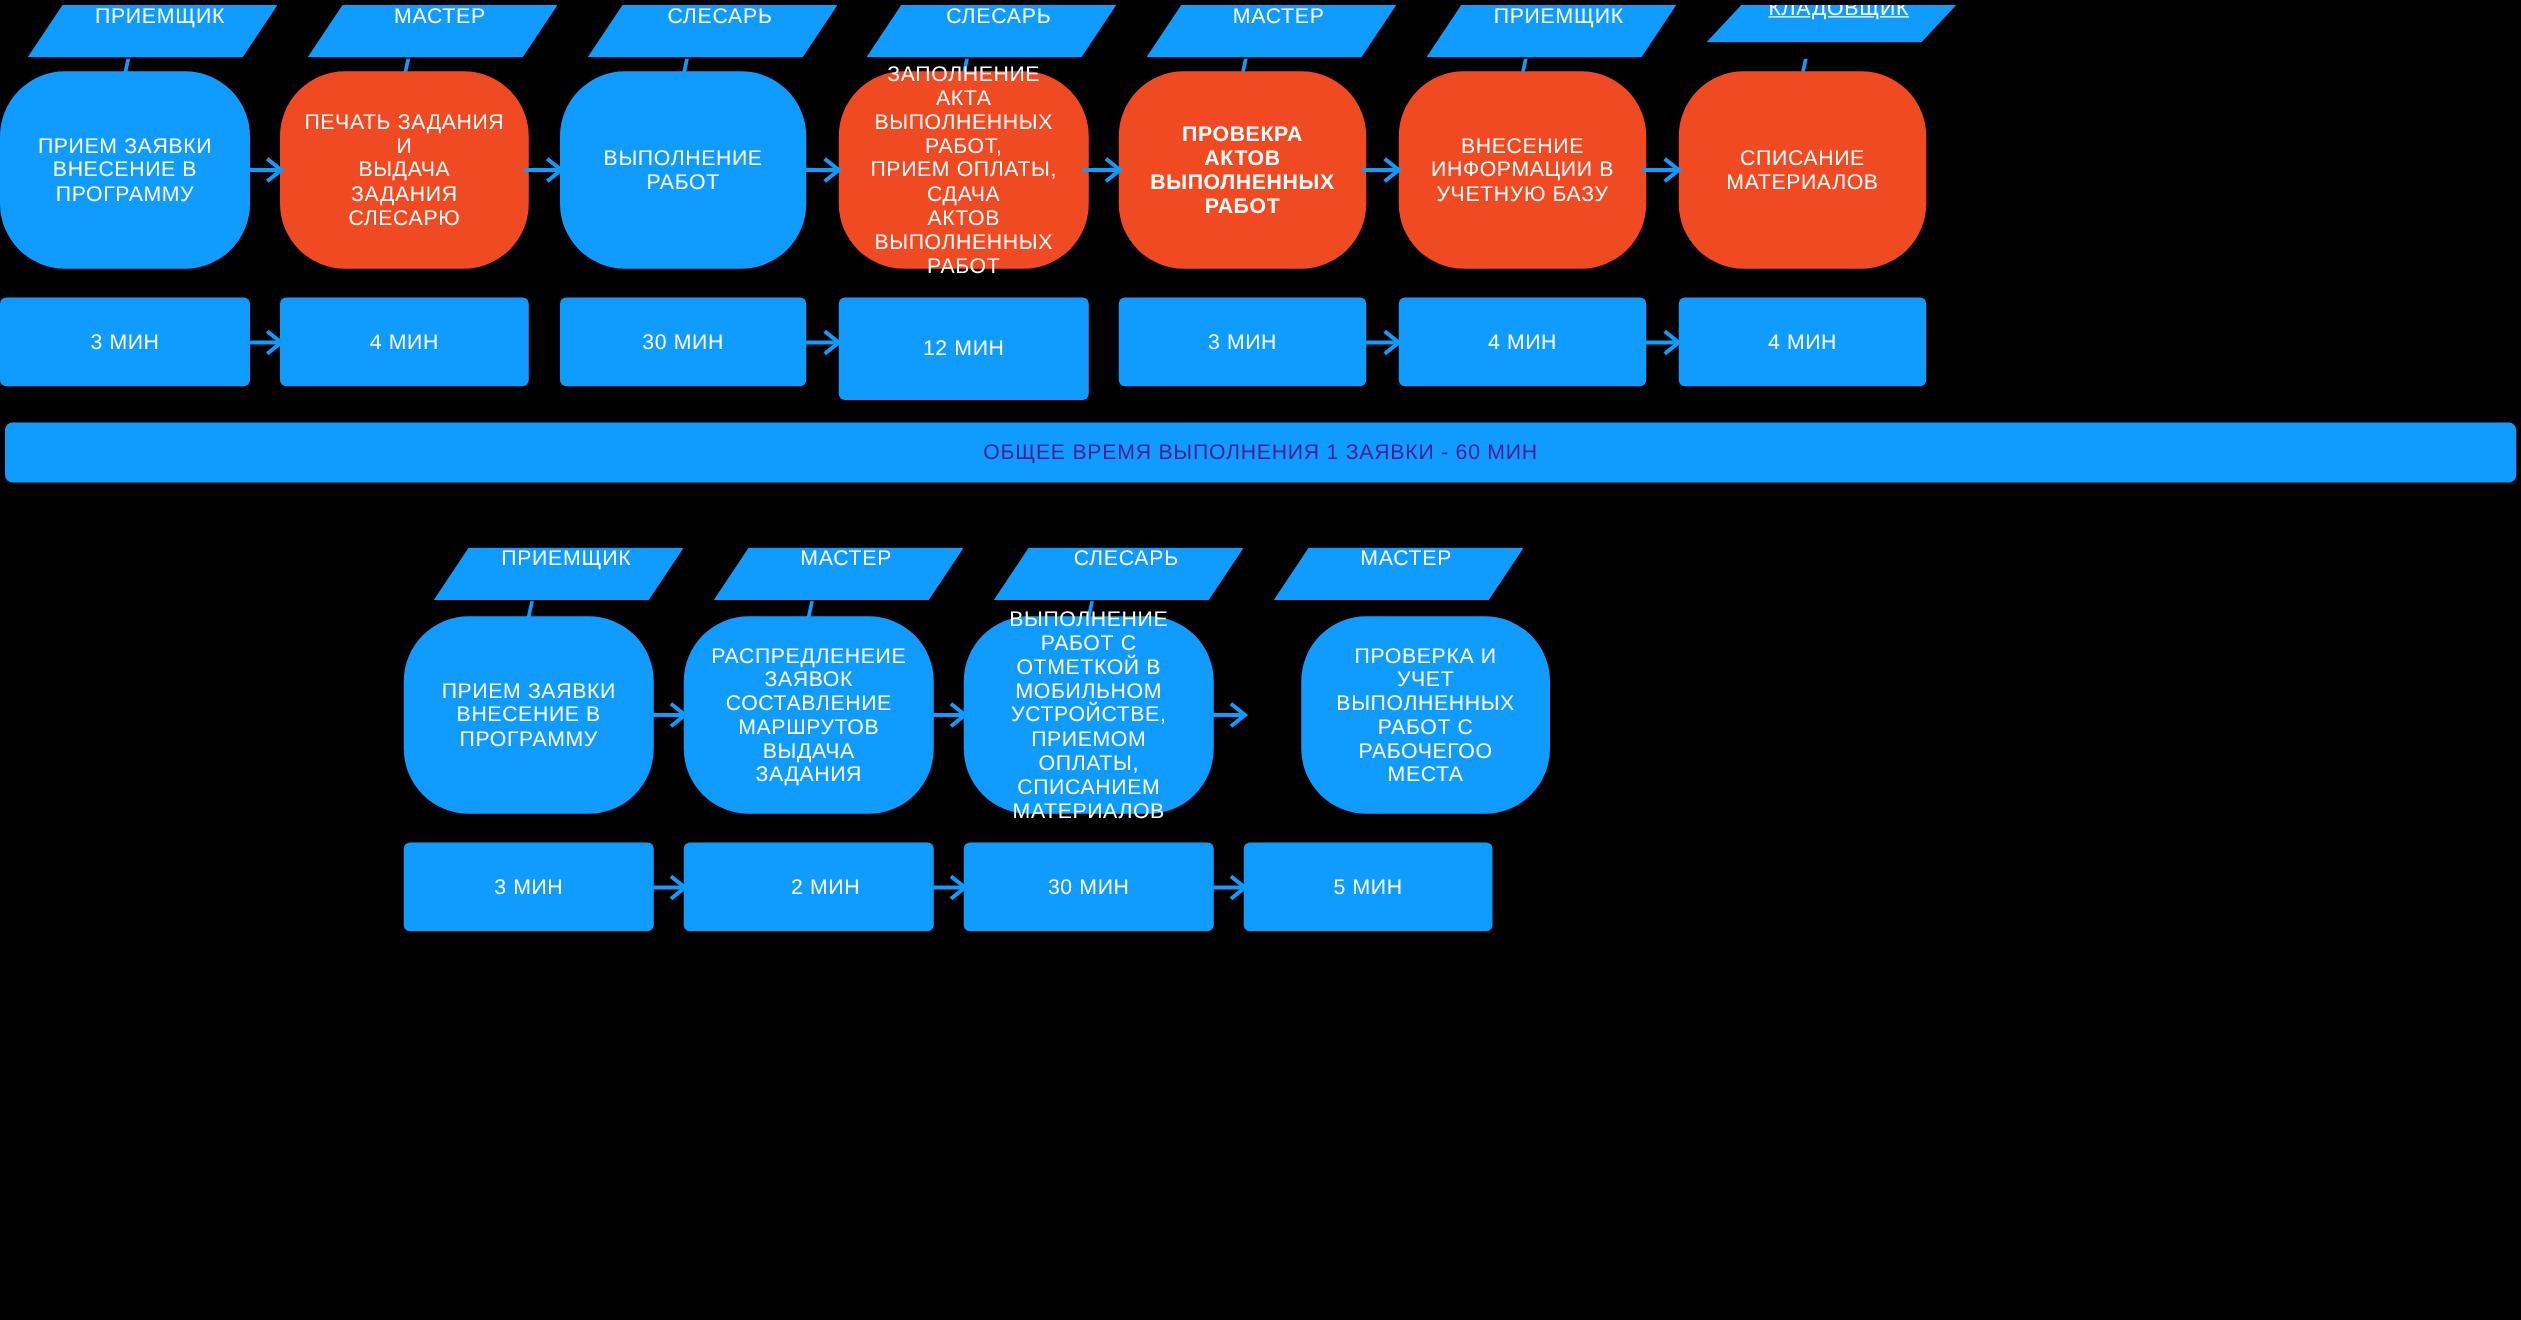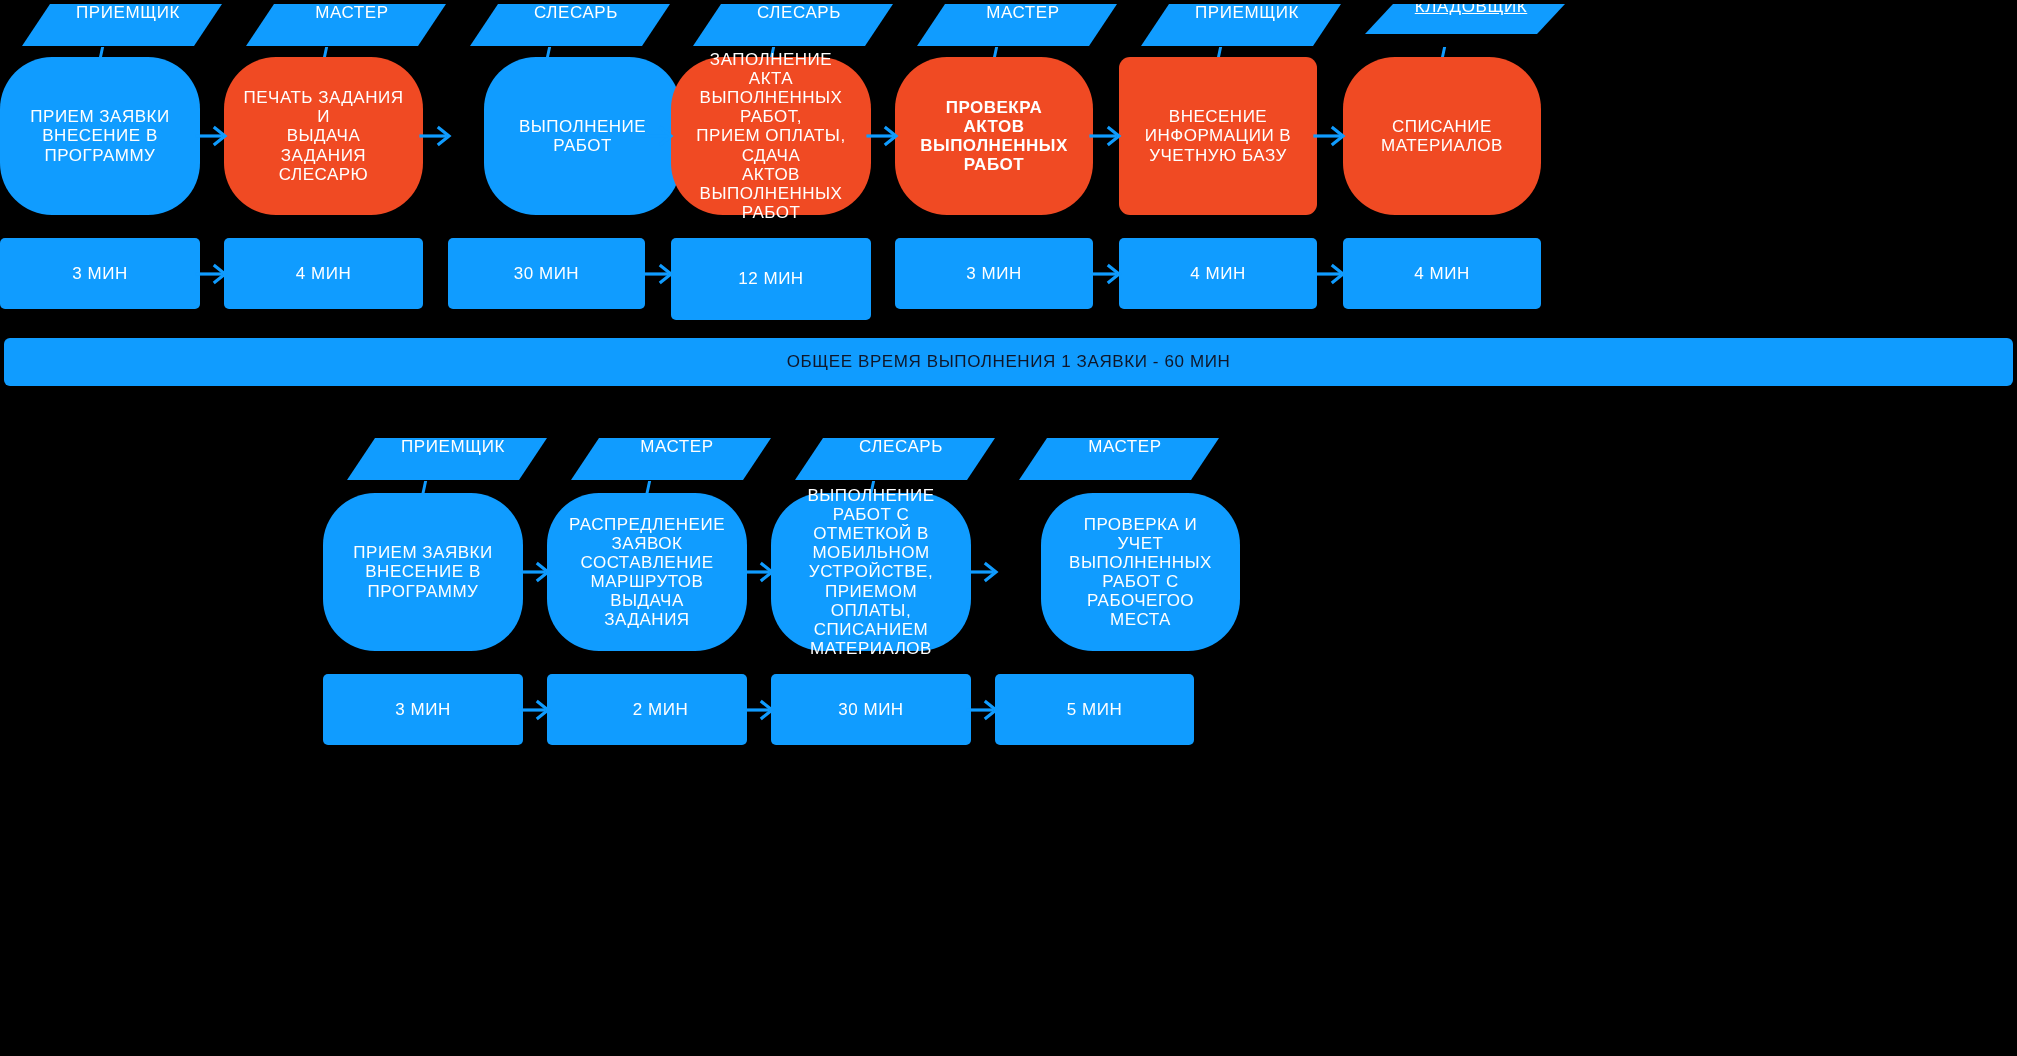--- a/index.html
+++ b/index.html
@@ -86,21 +86,21 @@
   }
 
   
   .total-bar {
     position: absolute;
     background: #109CFF;
     border-radius: 6px;
     display: flex;
     align-items: center;
     justify-content: center;
-    color: #0f172a;
+    color: #4c1d95;
     font-size: 17px;
     letter-spacing: 0.6px;
     box-sizing: border-box;
   }
 
   
   .arrow {
     position: absolute;
     width: 34px;
     height: 26px;
@@ -133,21 +133,21 @@
 ВЫДАЧА ЗАДАНИЯ
 СЛЕСАРЮ</span>
     </div>
     <div class="time-box" style="left: 224px; top: 238px; width: 199px; height: 71px;">
       <span>4 МИН</span>
     </div>
     <div class="role-banner" style="left: 470px; top: 4px; width: 200px; height: 42px;">
       <span class="role-label">СЛЕСАРЬ</span>
     </div>
     <div class="role-tick" style="left: 545.5px; top: 47px;"></div>
-    <div class="process-node blue" style="left: 448px; top: 57px; width: 197px; height: 158px; margin-left: 36px;">
+    <div class="process-node blue" style="left: 448px; top: 57px; width: 197px; height: 158px;">
       <span class="node-text">ВЫПОЛНЕНИЕ РАБОТ</span>
     </div>
     <div class="time-box" style="left: 448px; top: 238px; width: 197px; height: 71px;">
       <span>30 МИН</span>
     </div>
     <div class="role-banner" style="left: 693px; top: 4px; width: 200px; height: 42px;">
       <span class="role-label">СЛЕСАРЬ</span>
     </div>
     <div class="role-tick" style="left: 770px; top: 47px;"></div>
     <div class="process-node orange" style="left: 671px; top: 57px; width: 200px; height: 158px;">
@@ -168,21 +168,21 @@
       <span class="node-text">ПРОВЕКРА АКТОВ
 ВЫПОЛНЕННЫХ РАБОТ</span>
     </div>
     <div class="time-box" style="left: 895px; top: 238px; width: 198px; height: 71px;">
       <span>3 МИН</span>
     </div>
     <div class="role-banner" style="left: 1141px; top: 4px; width: 200px; height: 42px;">
       <span class="role-label">ПРИЕМЩИК</span>
     </div>
     <div class="role-tick" style="left: 1217px; top: 47px;"></div>
-    <div class="process-node orange" style="left: 1119px; top: 57px; width: 198px; height: 158px; border-radius: 11px;">
+    <div class="process-node orange" style="left: 1119px; top: 57px; width: 198px; height: 158px;">
       <span class="node-text">ВНЕСЕНИЕ
 ИНФОРМАЦИИ В
 УЧЕТНУЮ БАЗУ</span>
     </div>
     <div class="time-box" style="left: 1119px; top: 238px; width: 198px; height: 71px;">
       <span>4 МИН</span>
     </div>
     <div class="role-banner" style="left: 1365px; top: 4px; width: 200px; height: 30px; text-decoration: underline;">
       <span class="role-label">КЛАДОВЩИК</span>
     </div>

